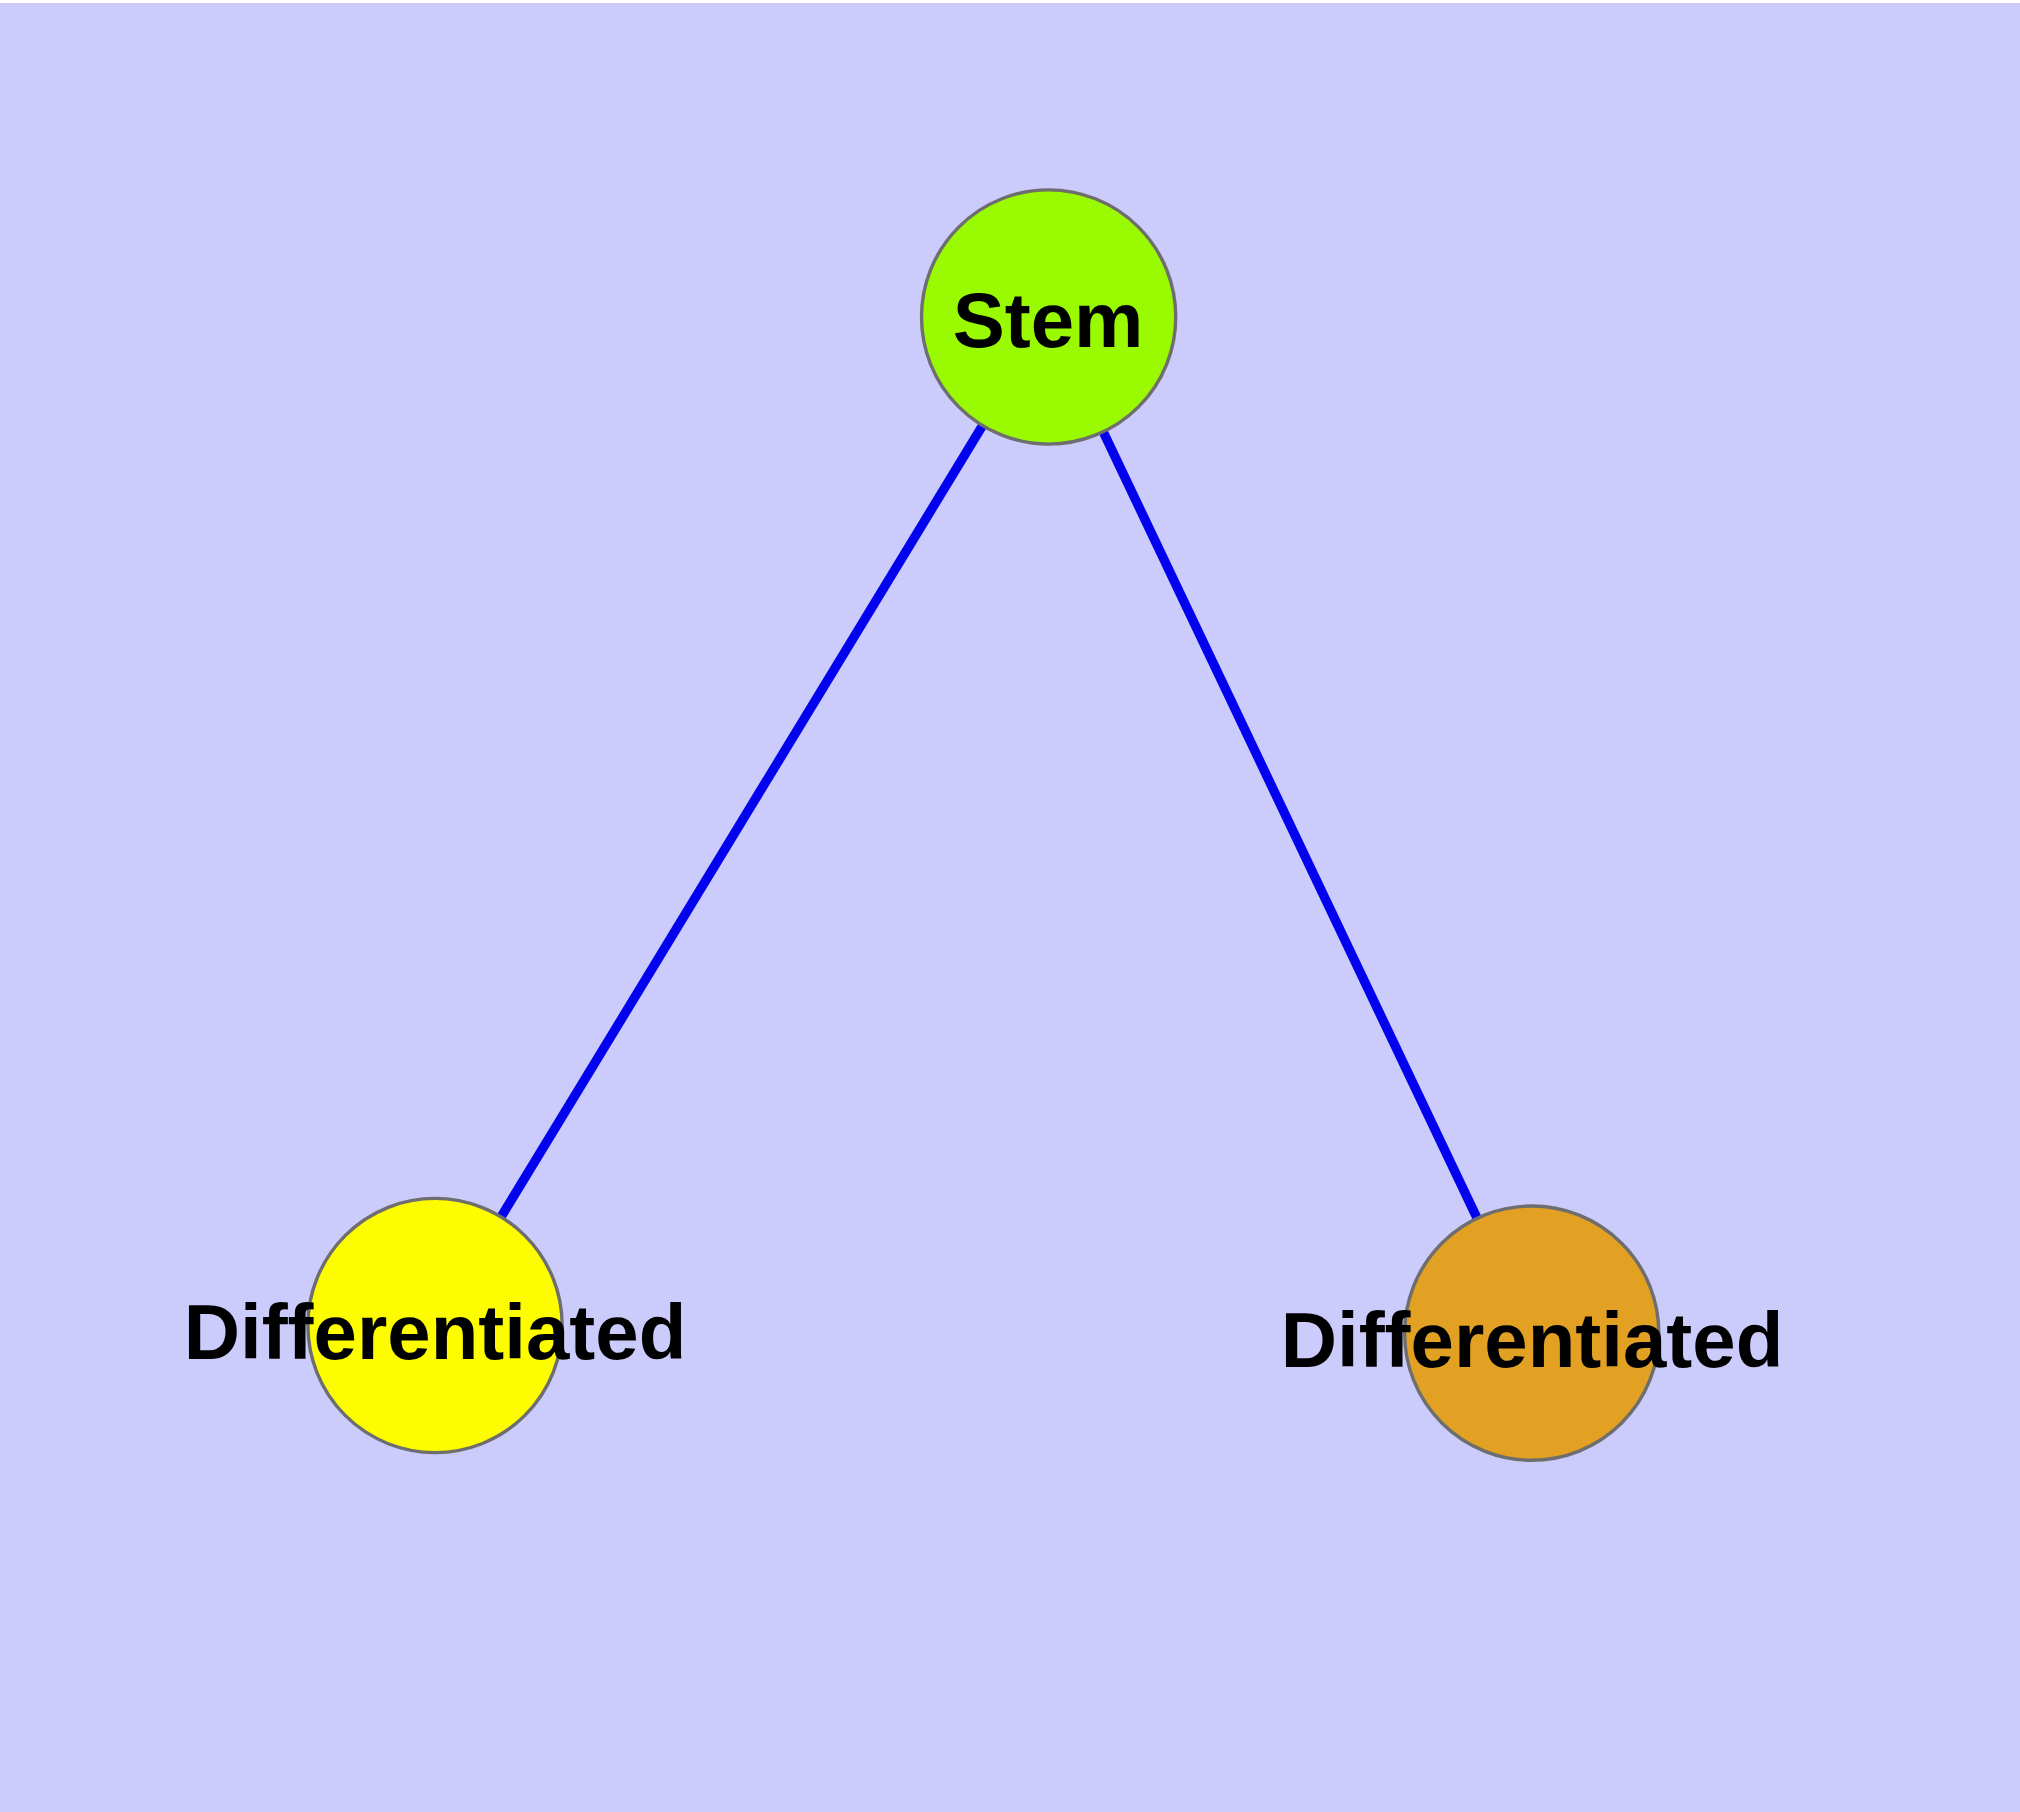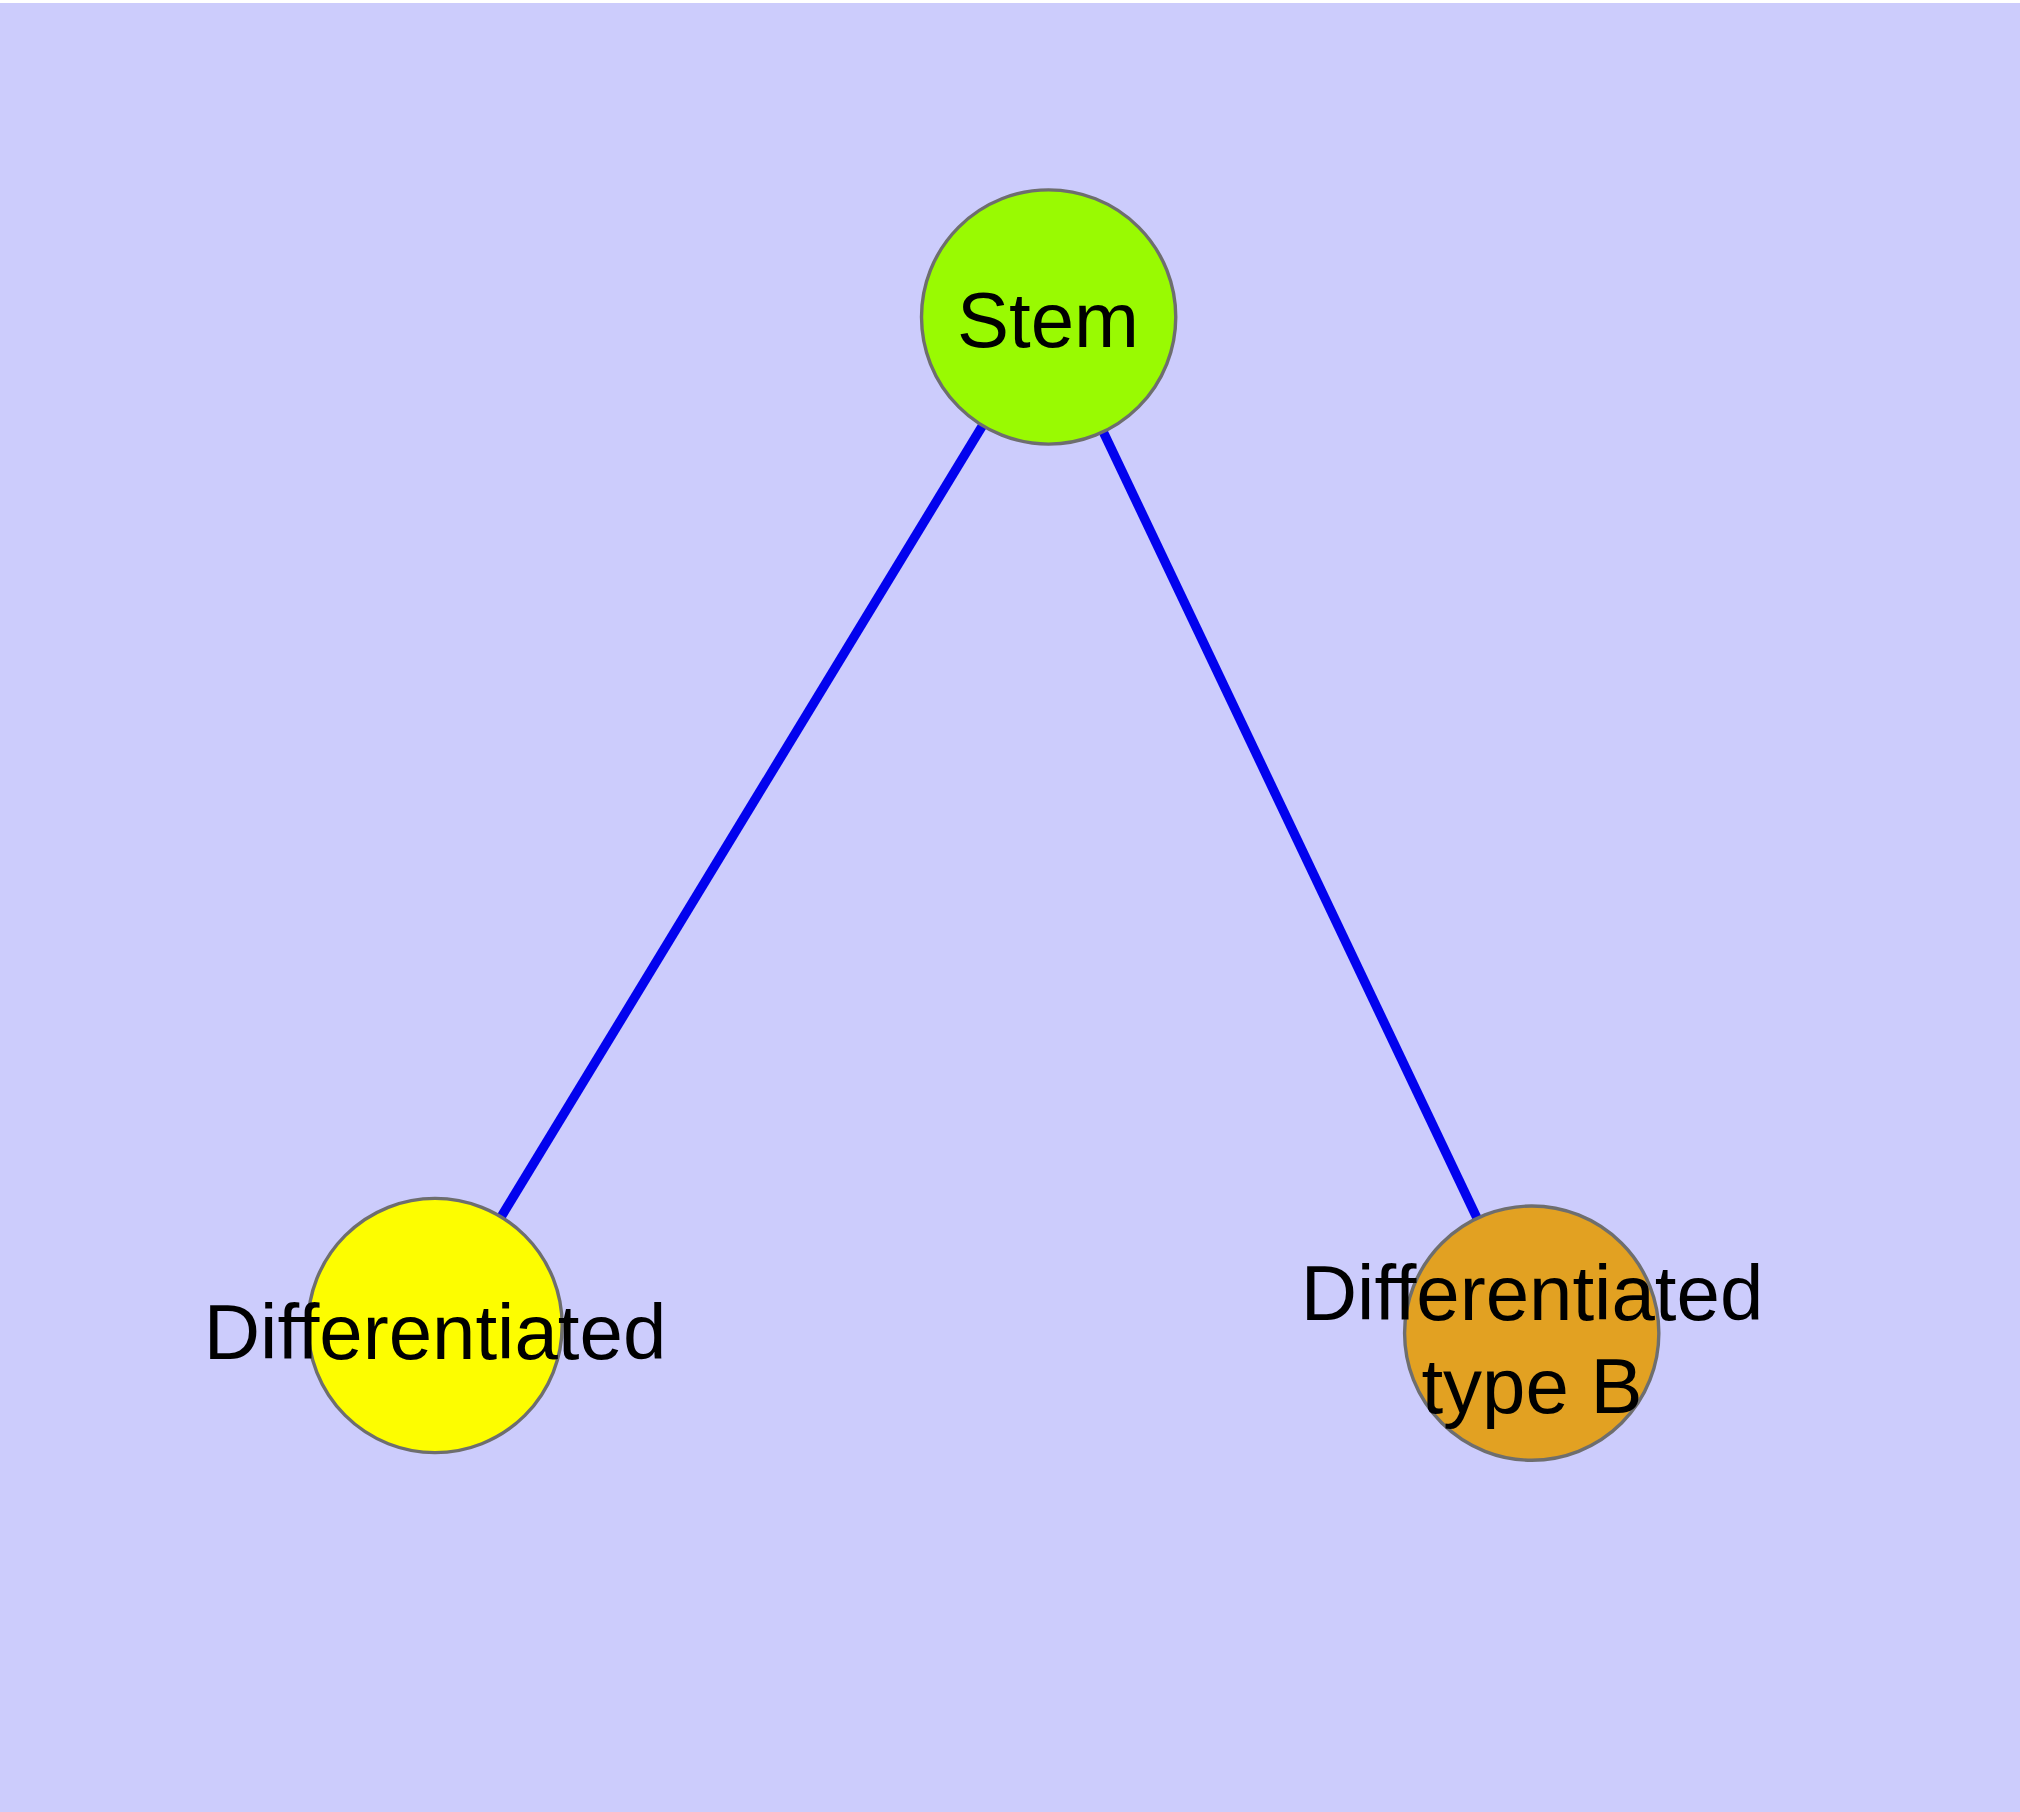--- a/index.html
+++ b/index.html
@@ -37,21 +37,21 @@
   }
   .node-circle {
     stroke: #6e6e6e;
     stroke-width: 4;
   }
   .node-label {
     position: absolute;
     transform: translate(-50%, -50%);
     text-align: center;
     color: #000000;
-    font-weight: normal;
+    font-weight: bold;
     font-size: 78px;
     line-height: 93px;
     white-space: nowrap;
     letter-spacing: 0;
   }
   .node-label span { display: block; }
 </style>
 </head>
 <body>
 
@@ -72,17 +72,16 @@
   <div class="node-label" style="left:1048px; top:320px;">
     <span>Stem</span>
   </div>
 
   <div class="node-label" style="left:435px; top:1332px;">
     <span>Differentiated</span>
   </div>
 
   <div class="node-label" style="left:1532px; top:1340px;">
     <span>Differentiated</span>
-    <span>type B</span>
   </div>
 
 </div>
 
 
 </body></html>

